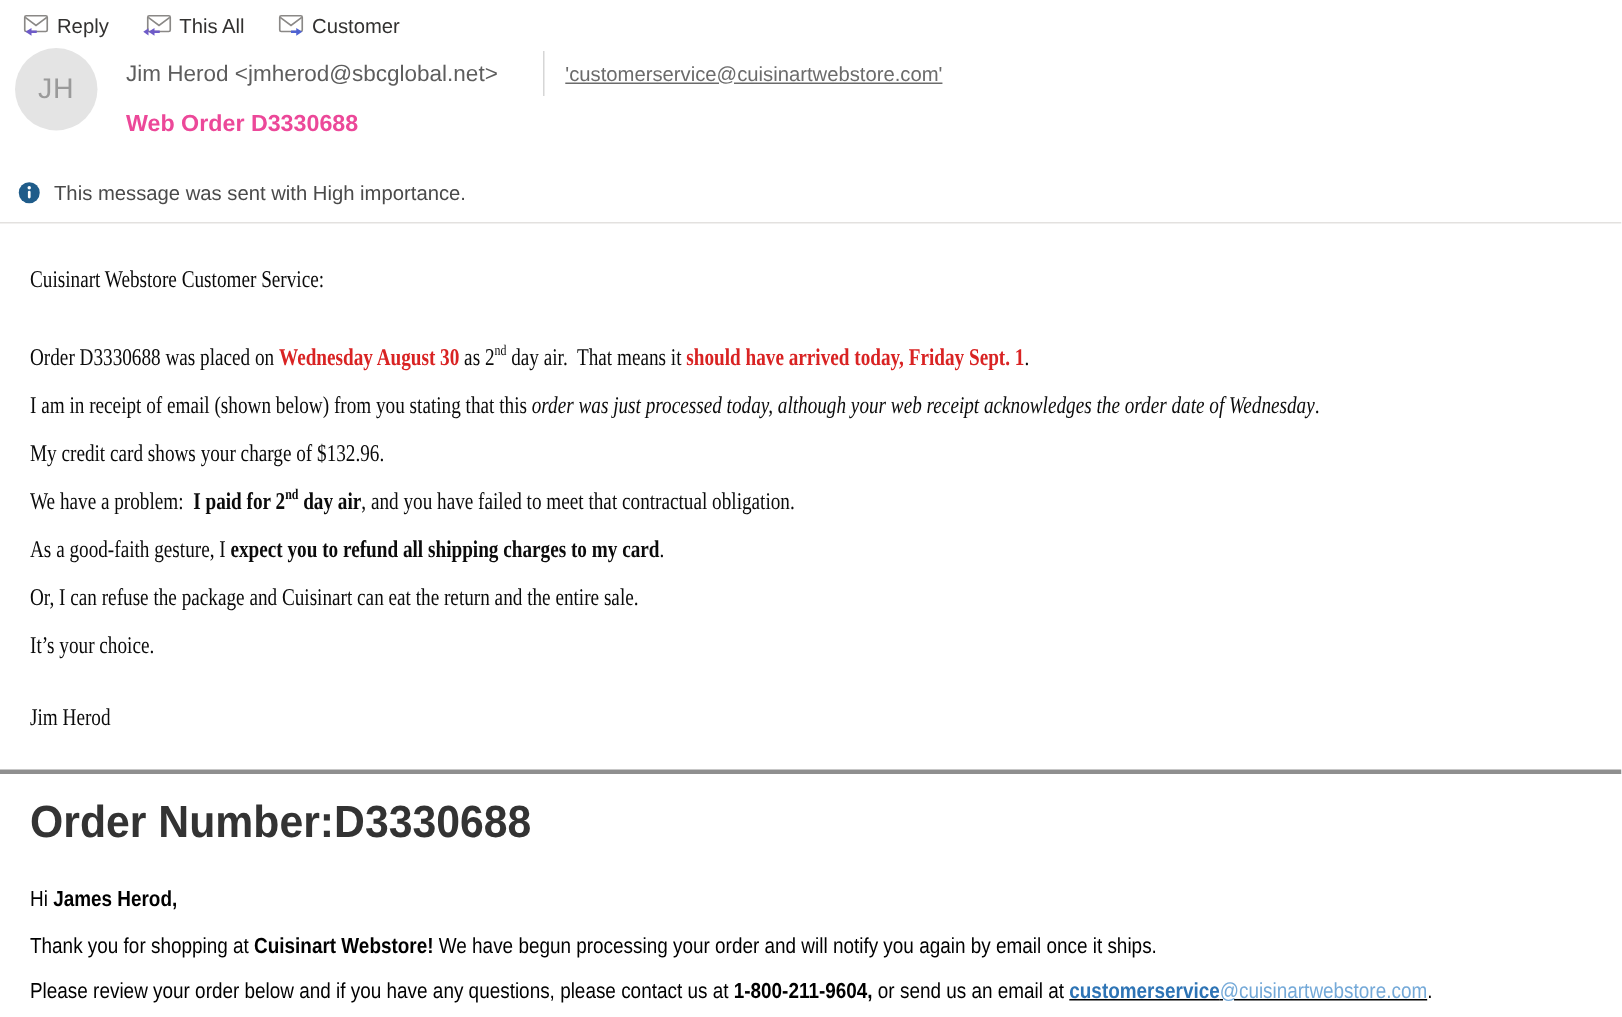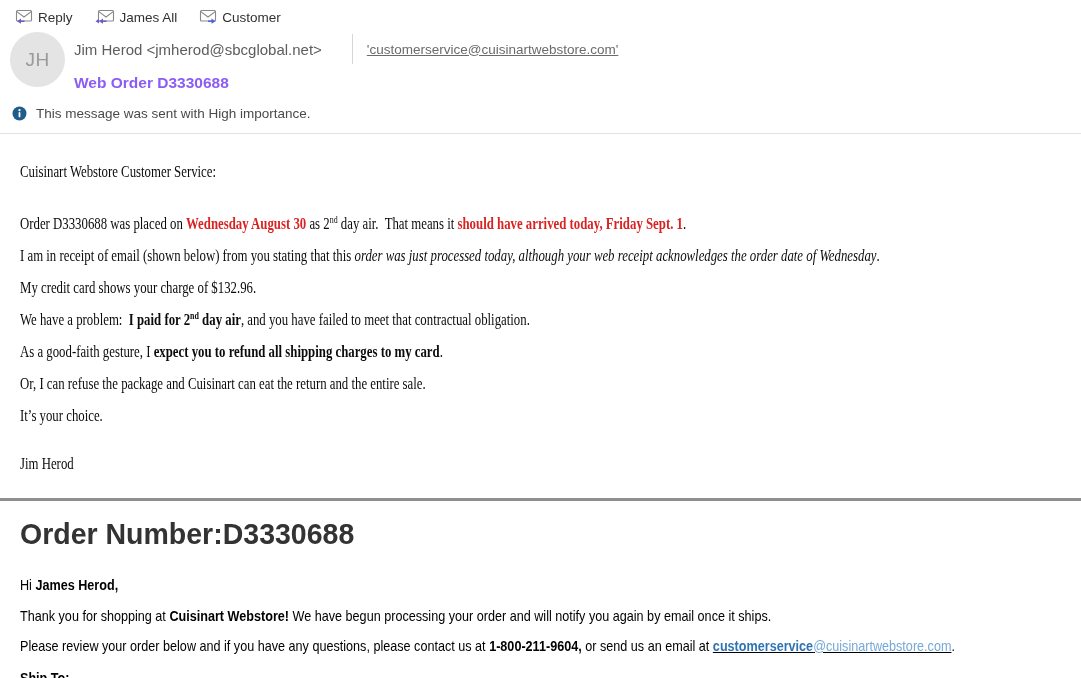--- a/index.html
+++ b/index.html
@@ -14,28 +14,28 @@
   .tb-btn { display: flex; align-items: center; gap: 5px; font-size: 13.5px; color: #323130; cursor: pointer; }
   .tb-btn svg { display: block; }
   
   .header { display: flex; padding: 7px 0 0 10px; }
   .avatar {
     width: 55px; height: 55px; border-radius: 50%;
     background: #e4e4e4; color: #9a9a9a;
     display: flex; align-items: center; justify-content: center;
     font-size: 19px; letter-spacing: 0.5px; cursor: pointer; flex: 0 0 auto;
   }
-  .hdr-text { margin-left: 9px; padding-top: 2px; }
+  .hdr-text { margin-left: 19px; padding-top: 2px; }
   .sender-row { display: flex; align-items: center; }
   .sender { font-size: 15px; color: #5d5d5d; cursor: pointer; white-space: pre; }
   .vdiv { width: 1px; height: 30px; background: #d6d6d6; margin: 0 14px 0 30px; }
   .recipient { font-size: 13.5px; color: #6b6b6b; cursor: pointer; white-space: pre; text-decoration: underline; }
-  .subject { font-size: 15.5px; font-weight: 700; color: #8b5cf6; margin-top: 10px; white-space: pre; }
+  .subject { font-size: 15.5px; font-weight: 700; color: #ec4899; margin-top: 10px; white-space: pre; }
   
-  .importance { display: flex; align-items: flex-end; gap: 9px; margin: 14px 0 0 12px; font-size: 13.5px; color: #4a4a4a; }
+  .importance { display: flex; align-items: flex-end; gap: 9px; margin: 29px 0 0 12px; font-size: 13.5px; color: #4a4a4a; }
   .importance svg { display: block; flex: 0 0 auto; }
   
   .divider-top { border: none; border-top: 1px solid #e3e1df; margin: 12px 0 0; }
   .divider-mid { border: none; border-top: 3px solid #8f8f8f; margin: 24px 0 0; }
   
   .email-body { padding: 27px 20px 0; font-family: "Liberation Serif", serif; font-size: 16px; color: #0b0b0b; }
   .email-body p {
     margin: 0 0 11px; line-height: 21px;
     white-space: pre; transform: scaleX(0.8); transform-origin: 0 0;
   }
@@ -76,21 +76,21 @@
     </svg>
     <span>Reply</span>
   </div>
   <div class="tb-btn">
     <svg width="20" height="16" viewBox="0 0 20 16">
       <rect x="3.5" y="1.5" width="15" height="10.5" rx="1" fill="#fff" stroke="#8a8886" stroke-width="1.1"></rect>
       <path d="M3.8 2.6 L11 8 L18.2 2.6" fill="none" stroke="#8a8886" stroke-width="1.1"></path>
       <path d="M0.5 12.2 L4 9.8 L4 14.6 Z" fill="#6e5bc8"></path>
       <path d="M4 12.2 L8 9.6 L8 11.4 L11.5 11.4 L11.5 13 L8 13 L8 14.8 Z" fill="#6e5bc8"></path>
     </svg>
-    <span>James All</span>
+    <span>This All</span>
   </div>
   <div class="tb-btn">
     <svg width="18" height="16" viewBox="0 0 18 16">
       <rect x="1.5" y="1.5" width="15" height="10.5" rx="1" fill="#fff" stroke="#8a8886" stroke-width="1.1"></rect>
       <path d="M1.8 2.6 L9 8 L16.2 2.6" fill="none" stroke="#8a8886" stroke-width="1.1"></path>
       <path d="M16.5 12.2 L12.5 9.6 L12.5 11.4 L9 11.4 L9 13 L12.5 13 L12.5 14.8 Z" fill="#4f63d2"></path>
     </svg>
     <span>Customer</span>
   </div>
 </div>

